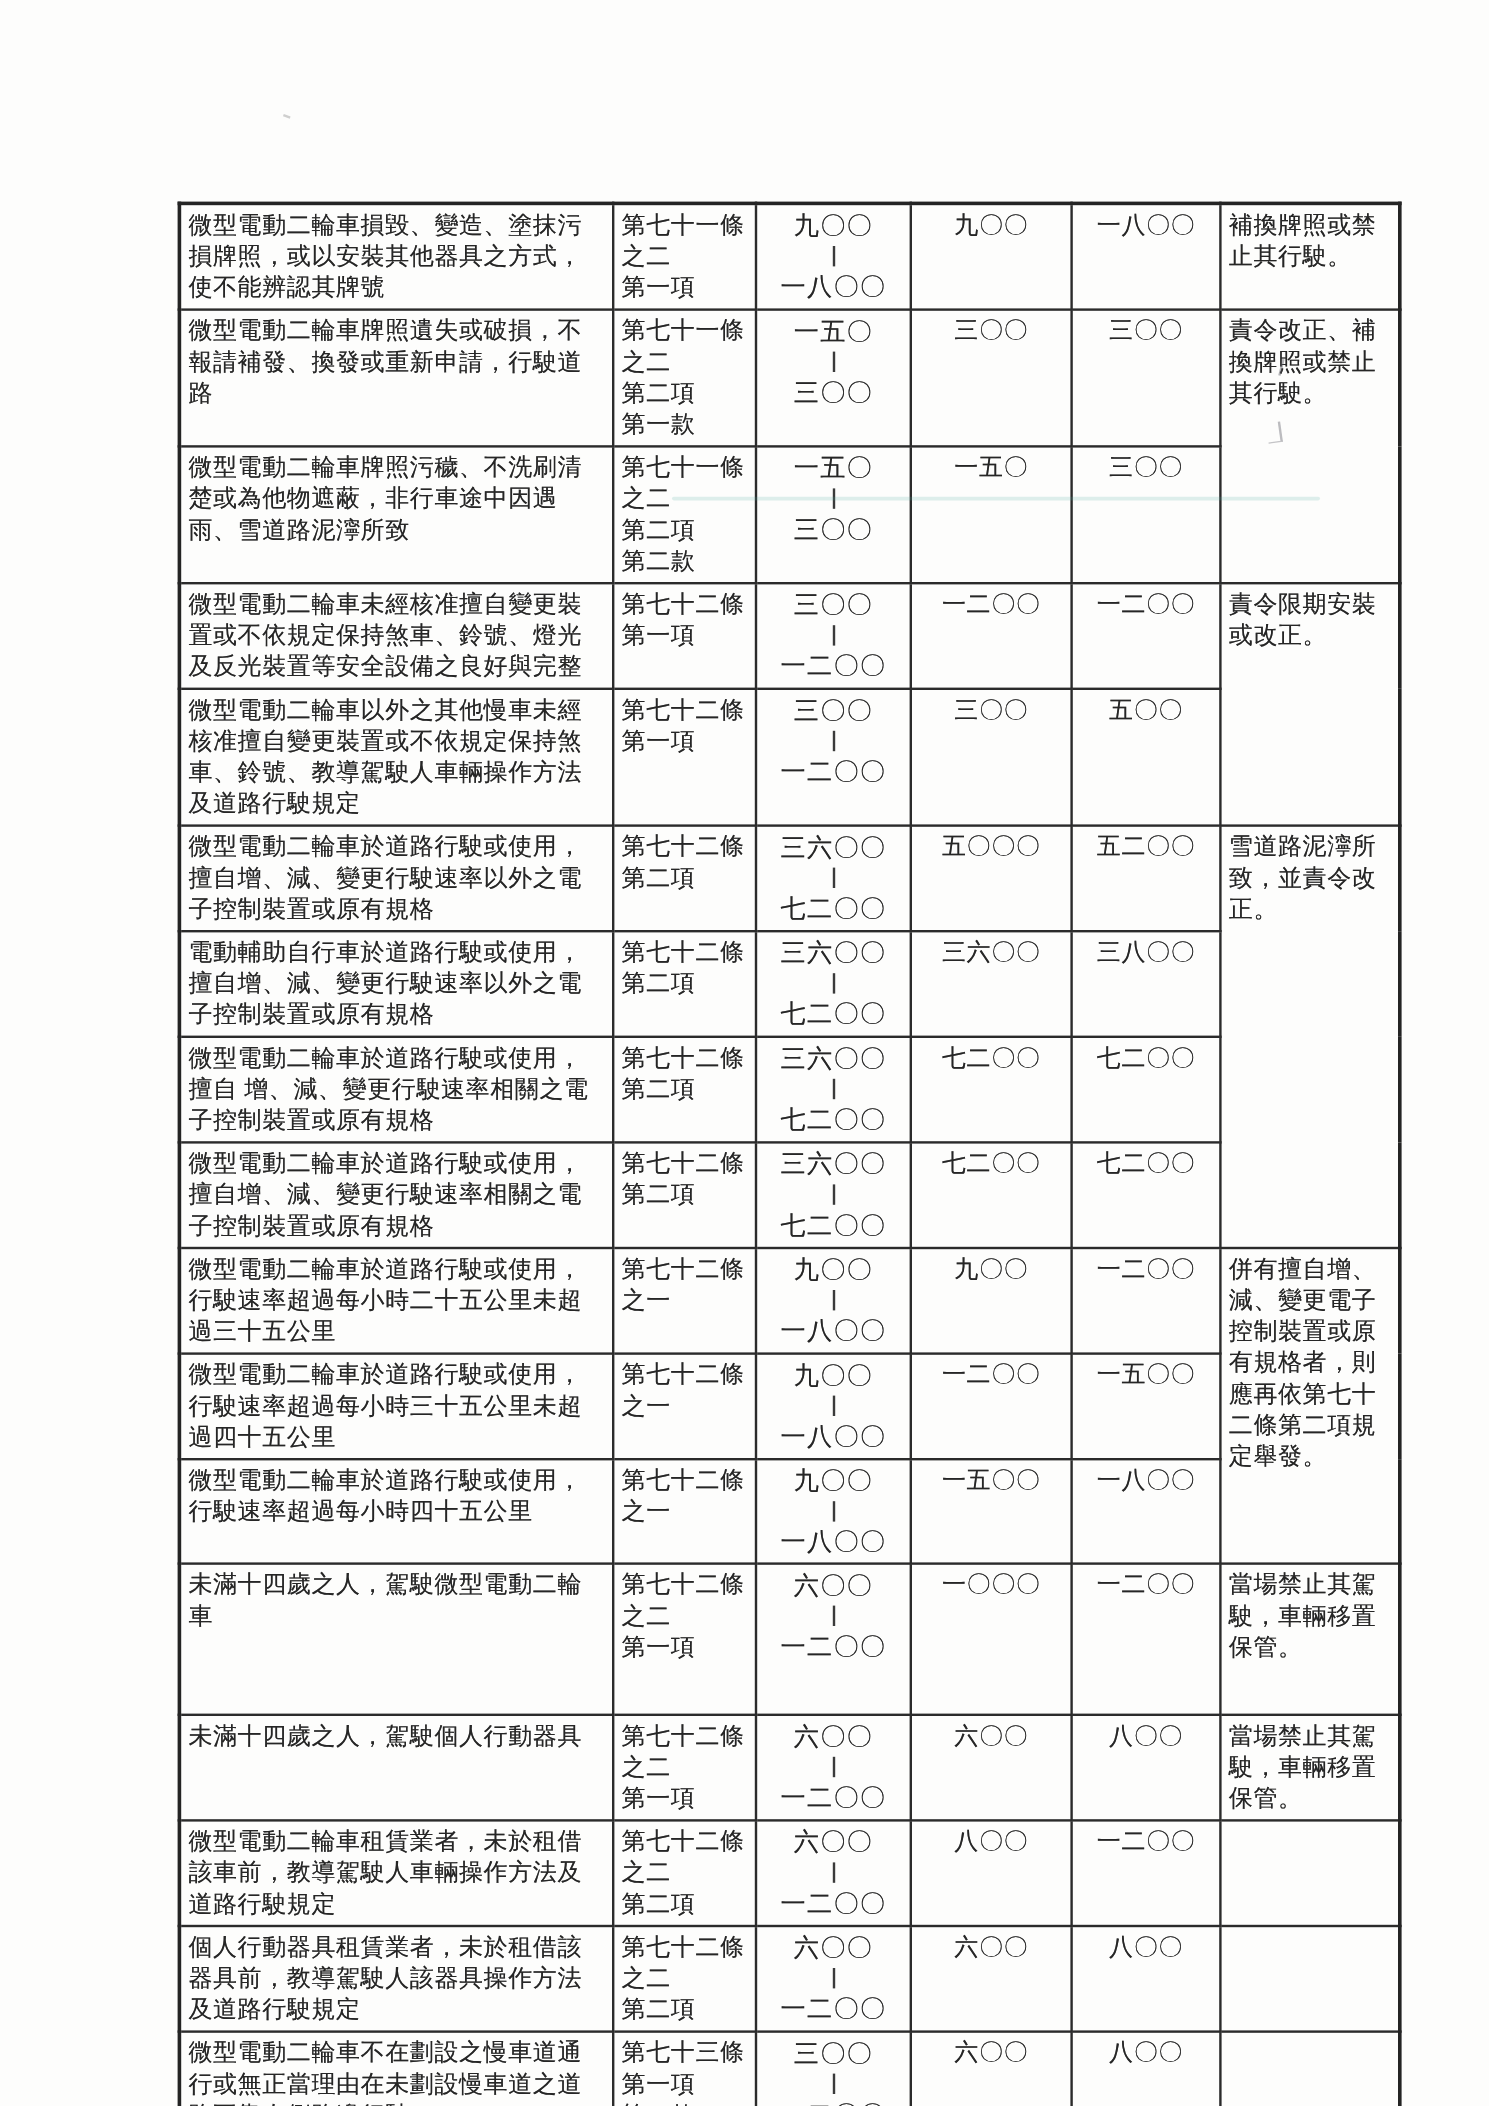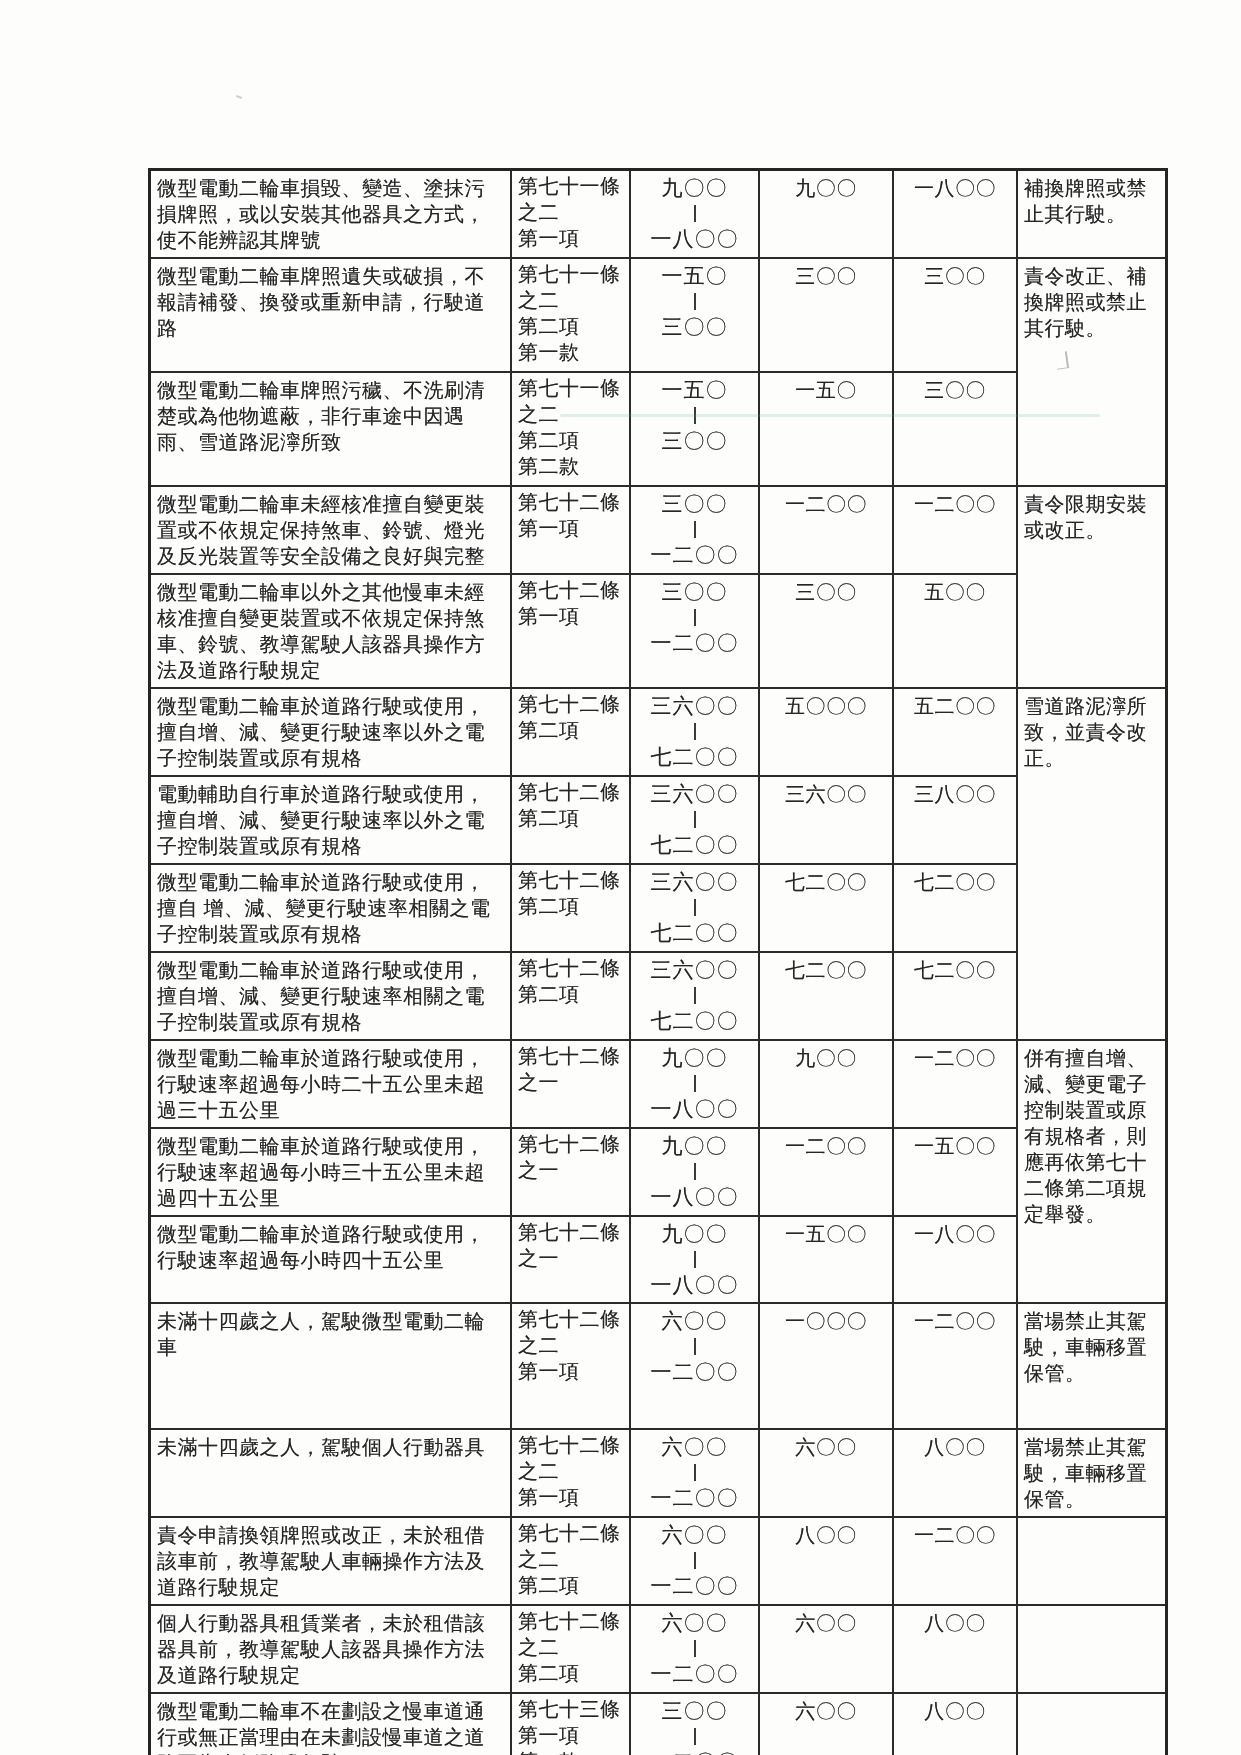--- a/index.html
+++ b/index.html
@@ -19,21 +19,21 @@
     border:2px solid #2b2b2b;
     vertical-align:top;
     padding:4px 6px;
     font-size:20px;
     line-height:26px;
     letter-spacing:0.5px;
     text-shadow:0 0 0.5px rgba(20,20,20,.55);
     overflow:hidden;
   }
   td.c-viol{width:347px;}
-  td.c-art{width:105px;white-space:pre;font-size:19px;letter-spacing:0;padding:4px 3px;line-height:27px;font-family:Liberation Mono, monospace;}
+  td.c-art{width:105px;white-space:pre;font-size:19px;letter-spacing:0;padding:4px 3px;line-height:27px;}
   td.c-range{width:115px;text-align:center;padding:5px 2px;}
   td.c-a1{width:120px;text-align:center;padding:6px 2px;}
   td.c-a2{width:110px;text-align:center;padding:8px 2px;}
   td.c-rem{width:135px;padding:5px 5px;line-height:27px;}
   .num{font-size:21px;letter-spacing:1px;white-space:nowrap;}
   .range-bar{width:2px;height:17px;background:#3a3a3a;margin:4px auto;}
   
   .artifact{position:absolute;pointer-events:none;}
   .streak{left:560px;top:414px;width:540px;height:3px;background:rgba(80,170,160,.18);border-radius:2px;}
   .mark1{left:1058px;top:298px;width:9px;height:14px;border-right:2px solid rgba(90,90,100,.45);transform:rotate(14deg);}
@@ -103,21 +103,21 @@
           <div class="num">三〇〇</div>
           <div class="range-bar"></div>
           <div class="num">一二〇〇</div>
         </td>
         <td class="c-a1 num">一二〇〇</td>
         <td class="c-a2 num">一二〇〇</td>
         <td class="c-rem" rowspan="2">責令限期安裝或改正。</td>
       </tr>
 
       <tr style="height:108px">
-        <td class="c-viol">微型電動二輪車以外之其他慢車未經核准擅自變更裝置或不依規定保持煞車、鈴號、教導駕駛人該器具操作方法及道路行駛規定</td>
+        <td class="c-viol">微型電動二輪車以外之其他慢車未經核准擅自變更裝置或不依規定保持煞車、鈴號、教導駕駛人車輛操作方法及道路行駛規定</td>
         <td class="c-art">第七十二條
 第一項</td>
         <td class="c-range">
           <div class="num">三〇〇</div>
           <div class="range-bar"></div>
           <div class="num">一二〇〇</div>
         </td>
         <td class="c-a1 num">三〇〇</td>
         <td class="c-a2 num">五〇〇</td>
       </tr>
@@ -239,21 +239,21 @@
           <div class="num">六〇〇</div>
           <div class="range-bar"></div>
           <div class="num">一二〇〇</div>
         </td>
         <td class="c-a1 num">六〇〇</td>
         <td class="c-a2 num">八〇〇</td>
         <td class="c-rem">當場禁止其駕駛，車輛移置保管。</td>
       </tr>
 
       <tr style="height:85px">
-        <td class="c-viol">責令申請換領牌照或改正，未於租借該車前，教導駕駛人車輛操作方法及道路行駛規定</td>
+        <td class="c-viol">微型電動二輪車租賃業者，未於租借該車前，教導駕駛人車輛操作方法及道路行駛規定</td>
         <td class="c-art">第七十二條
 之二
 第二項</td>
         <td class="c-range">
           <div class="num">六〇〇</div>
           <div class="range-bar"></div>
           <div class="num">一二〇〇</div>
         </td>
         <td class="c-a1 num">八〇〇</td>
         <td class="c-a2 num">一二〇〇</td>

